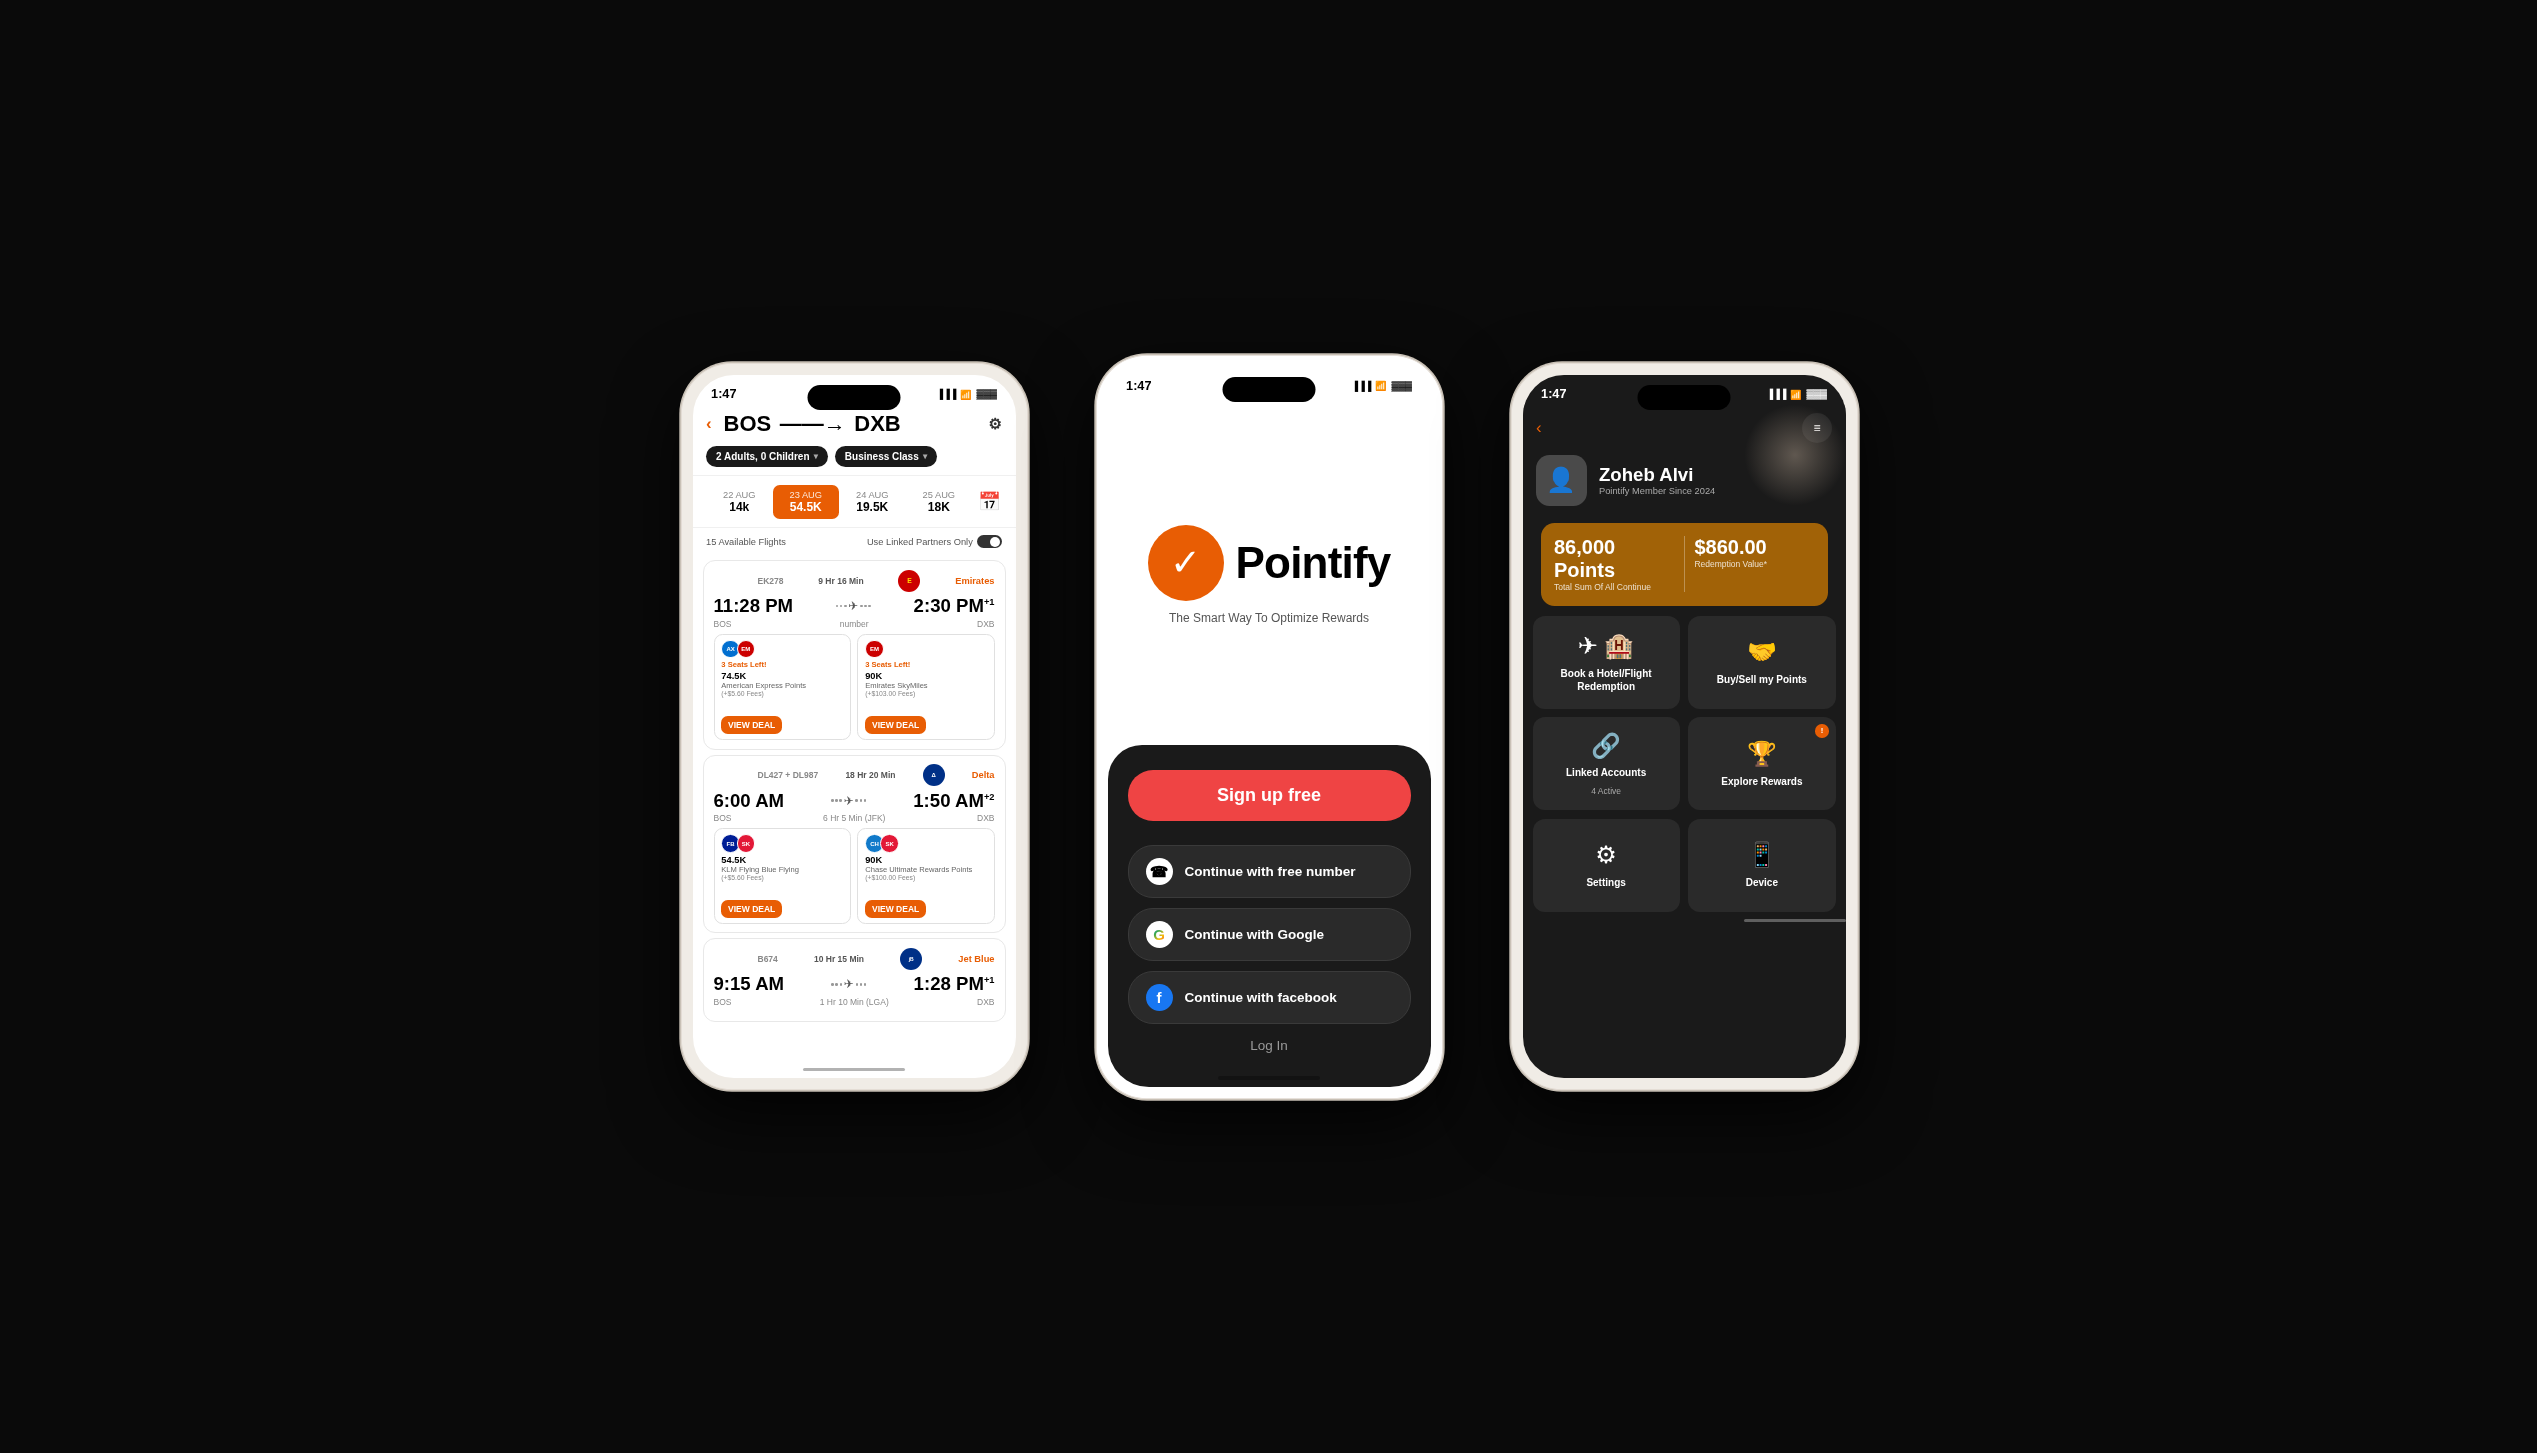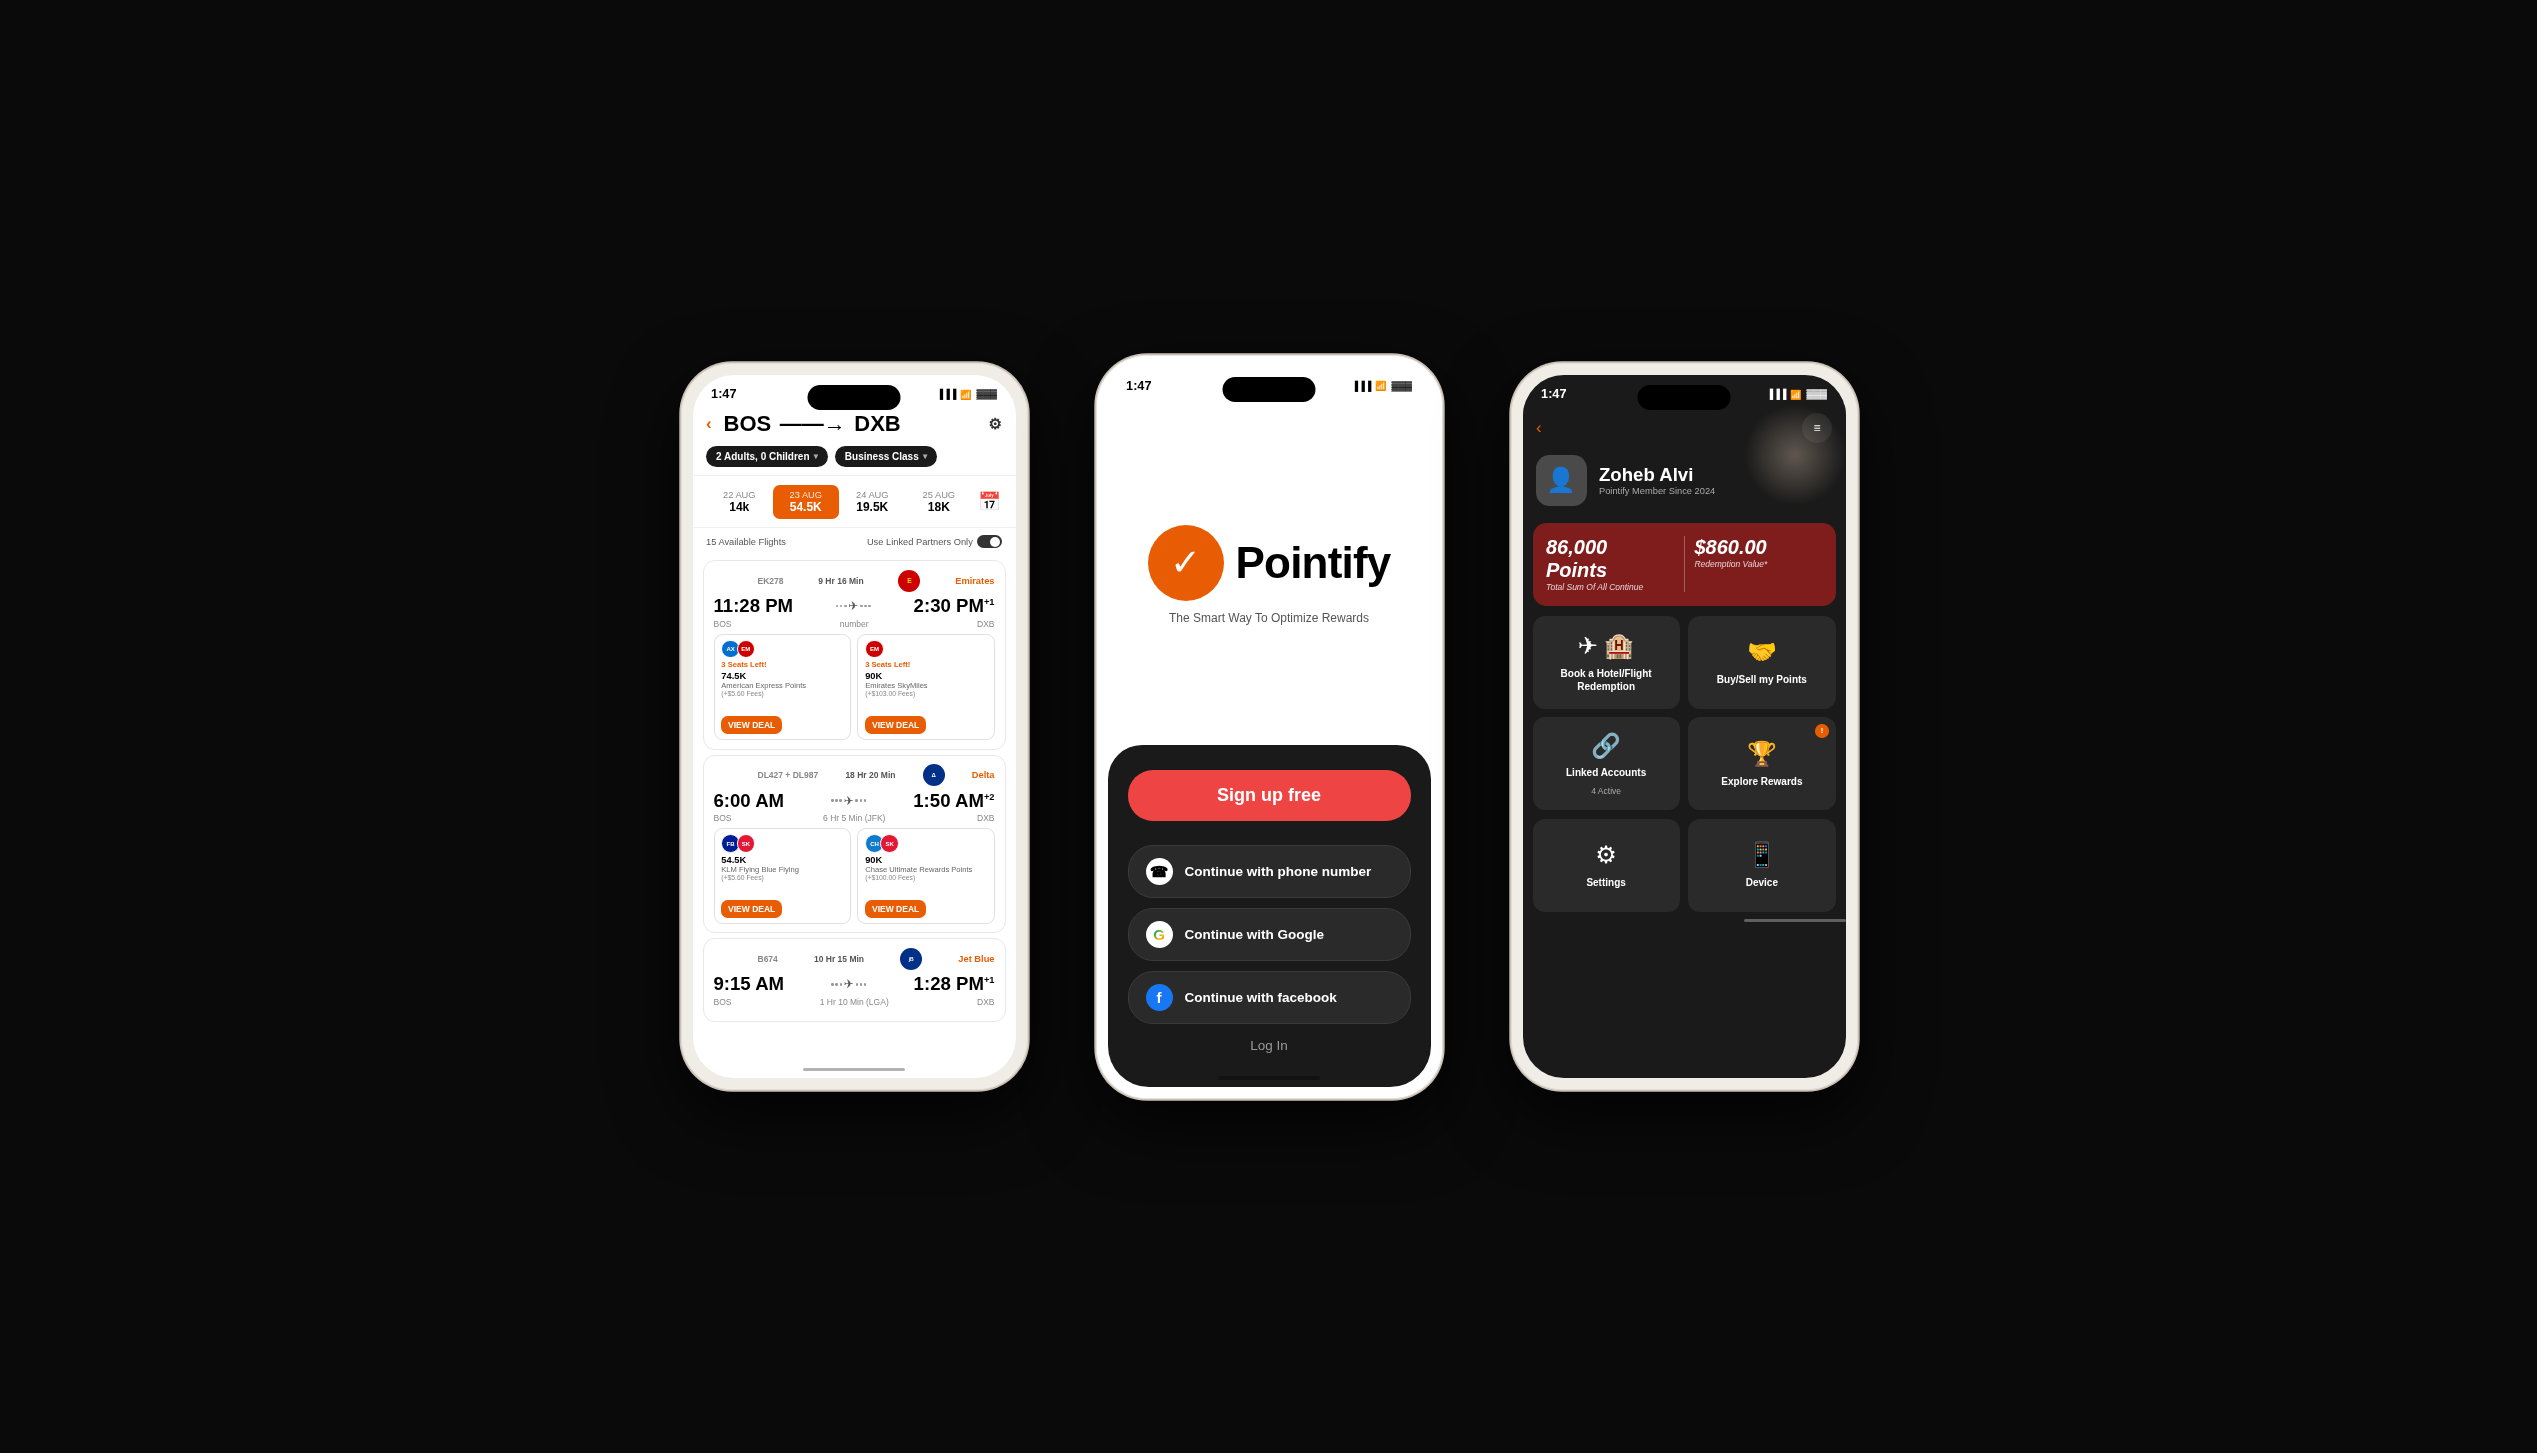--- a/index.html
+++ b/index.html
@@ -373,27 +373,26 @@
       overflow: hidden;
       display: flex;
       align-items: center;
       justify-content: center;
       font-size: 24px;
     }
     .user-info .user-name { font-size: 18.6px; font-weight: 800; color: #fff; }
     .user-info .user-member { font-size: 9.3px; color: #aaa; }
 
     .points-card {
-      background: #7f1d1d;
+      background: #a16207;
       border-radius: 13.5px;
-      margin: 0 10px 10px;
+      margin: 0 18px 10px;
       padding: 13.5px;
       display: flex;
       gap: 10px;
-      font-style: italic;
     }
     .points-box {
       flex: 1;
     }
     .points-value { font-size: 20px; font-weight: 900; color: #fff; }
     .points-label-text { font-size: 8.5px; color: rgba(255,255,255,0.8); }
     .points-divider { width: 0.8px; background: rgba(255,255,255,0.3); }
 
     .action-grid {
       display: grid;
@@ -721,21 +720,21 @@
             <span class="logo-text">Pointify</span>
           </div>
           <span class="logo-tagline">The Smart Way To Optimize Rewards</span>
         </div>
 
         <div class="signup-bottom">
           <button class="signup-btn-primary">Sign up free</button>
           
           <div class="social-btn">
             <div class="social-icon phone-icon">☎</div>
-            <span>Continue with phone number</span>
+            <span>Continue with free number</span>
           </div>
 
           <div class="social-btn">
             <div class="social-icon google-icon">
               <span class="google-g">G</span>
             </div>
             <span>Continue with Google</span>
           </div>
 
           <div class="social-btn">

